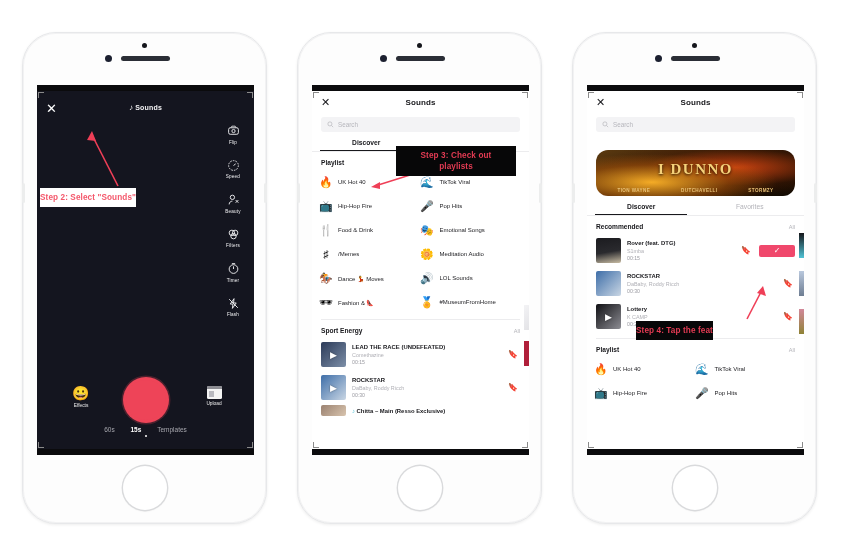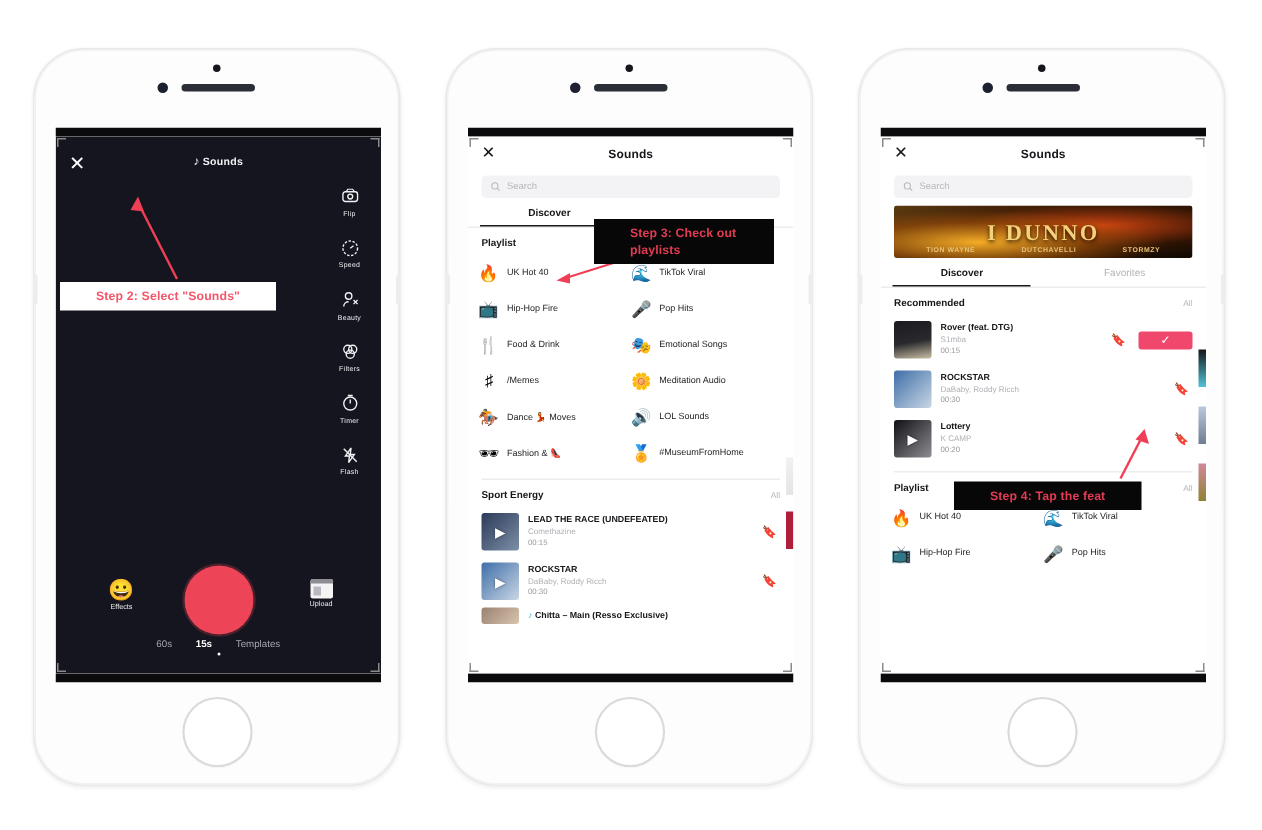--- a/index.html
+++ b/index.html
@@ -130,43 +130,43 @@
   .bookmark { font-size:8px; color:#3a3a40; flex:0 0 auto; margin-right:2px; }
   .use-btn {
     width:36px; height:12px; border-radius:2px; background:#f0486c;
     display:flex; align-items:center; justify-content:center; color:#fff; font-size:8px;
   }
   .edge-strip { position:absolute; right:0; top:0; width:5px; height:100%; }
   .edge-thumb { position:absolute; right:0; width:5px; height:25px; }
 
   
   .banner {
-    margin:5px 9px 0; height:35px; border-radius:2px; position:relative; overflow:hidden;
+    margin:18px 9px 0; height:46px; border-radius:12px; position:relative; overflow:hidden;
     background:
       radial-gradient(ellipse at 28% 70%, rgba(255,180,40,.95) 0%, rgba(180,90,10,.5) 38%, rgba(0,0,0,0) 62%),
       radial-gradient(ellipse at 70% 38%, rgba(255,80,20,.75) 0%, rgba(90,30,5,.3) 45%, rgba(0,0,0,0) 70%),
       linear-gradient(160deg, #5c3a10 0%, #2a1705 45%, #120a02 100%);
   }
   .banner-title {
     position:absolute; left:0; right:0; top:12px; text-align:center;
     font-family:"Liberation Serif", serif; font-weight:700; font-size:15px;
     color:#f5d27a; letter-spacing:1.5px; line-height:15px;
     text-shadow:0 1px 3px rgba(0,0,0,.8);
   }
   .banner-sub {
     position:absolute; left:0; right:0; bottom:3px;
     display:flex; justify-content:space-around; padding:0 6px;
     font-size:4.6px; color:#e8c177; letter-spacing:.4px; font-weight:700;
   }
 
   
   .anno { position:absolute; z-index:60; }
   .anno-box {
-    font-size:8.2px; font-weight:700; line-height:11px; text-align:left;
-    padding:4px 24px; letter-spacing:.1px;
+    font-size:8.2px; font-weight:700; line-height:11px; text-align:center;
+    padding:4px 0; letter-spacing:.1px;
   }
   .anno-box.light { background:#fff; color:#f4576b; }
   .anno-box.dark  { background:#070708; color:#e23b53; }
   .arrow { position:absolute; z-index:59; }
 </style>
 </head>
 <body>
 
 <div class="stage">
 

